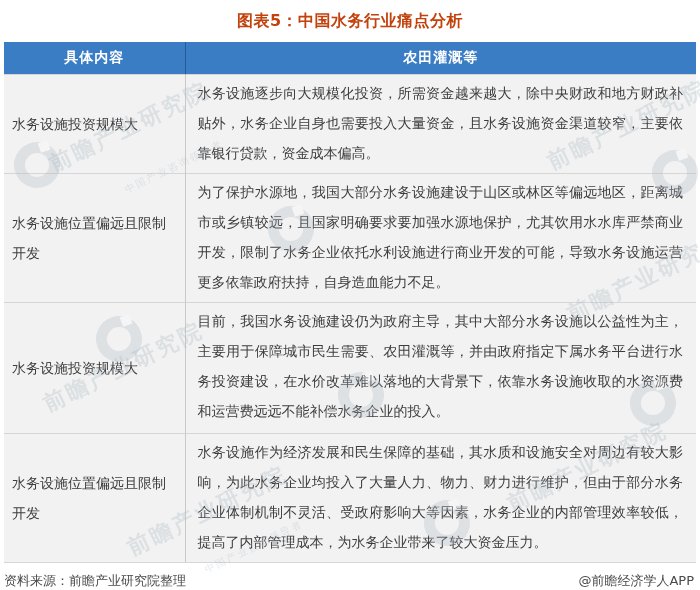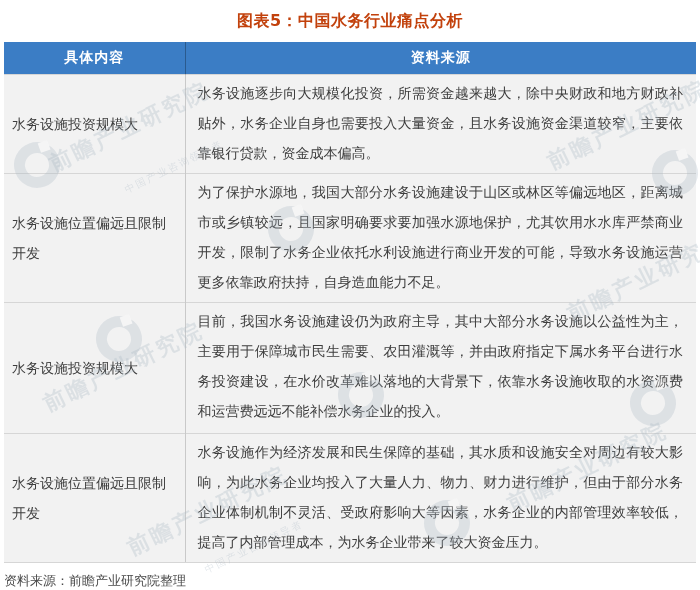--- a/index.html
+++ b/index.html
@@ -131,21 +131,21 @@
   <div class="title">图表5：中国水务行业痛点分析</div>
 
   <table class="pain-table">
     <colgroup>
       <col class="c-pain">
         <col class="c-detail">
     </colgroup>
     <thead>
       <tr>
         <th class="h-pain">具体内容</th>
-        <th class="h-detail">资料来源</th>
+        <th class="h-detail">农田灌溉等</th>
       </tr>
     </thead>
     <tbody>
       <tr class="r1">
         <td class="pain-cell">水务设施投资规模大</td>
         <td class="detail-cell">水务设施逐步向大规模化投资，所需资金越来越大，除中央财政和地方财政补贴外，水务企业自身也需要投入大量资金，且水务设施资金渠道较窄，主要依靠银行贷款，资金成本偏高。</td>
       </tr>
       <tr class="r2">
         <td class="pain-cell">水务设施位置偏远且限制开发</td>
         <td class="detail-cell">为了保护水源地，我国大部分水务设施建设于山区或林区等偏远地区，距离城市或乡镇较远，且国家明确要求要加强水源地保护，尤其饮用水水库严禁商业开发，限制了水务企业依托水利设施进行商业开发的可能，导致水务设施运营更多依靠政府扶持，自身造血能力不足。</td>
@@ -156,20 +156,21 @@
       </tr>
       <tr class="r4">
         <td class="pain-cell">水务设施位置偏远且限制开发</td>
         <td class="detail-cell">水务设施作为经济发展和民生保障的基础，其水质和设施安全对周边有较大影响，为此水务企业均投入了大量人力、物力、财力进行维护，但由于部分水务企业体制机制不灵活、受政府影响大等因素，水务企业的内部管理效率较低，提高了内部管理成本，为水务企业带来了较大资金压力。</td>
       </tr>
     </tbody>
   </table>
 
   <div class="footer">
     <span>资料来源：前瞻产业研究院整理</span>
+    <span>@前瞻经济学人APP</span>
   </div>
 
   <div class="wm-layer">
     <span class="wm-logo" style="left:14px;top:142px;"></span>
     <span class="wm-text" style="left:42px;top:112px;">前瞻产业研究院</span>
     <span class="wm-sub" style="left:120px;top:160px;">中国产业咨询领导者</span>
     <span class="wm-text" style="left:540px;top:110px;">前瞻产业研究院</span>
     <span class="wm-logo" style="left:652px;top:150px;"></span>
     <span class="wm-logo" style="left:268px;top:206px;"></span>
     <span class="wm-text" style="left:560px;top:262px;">前瞻产业研究院</span>

